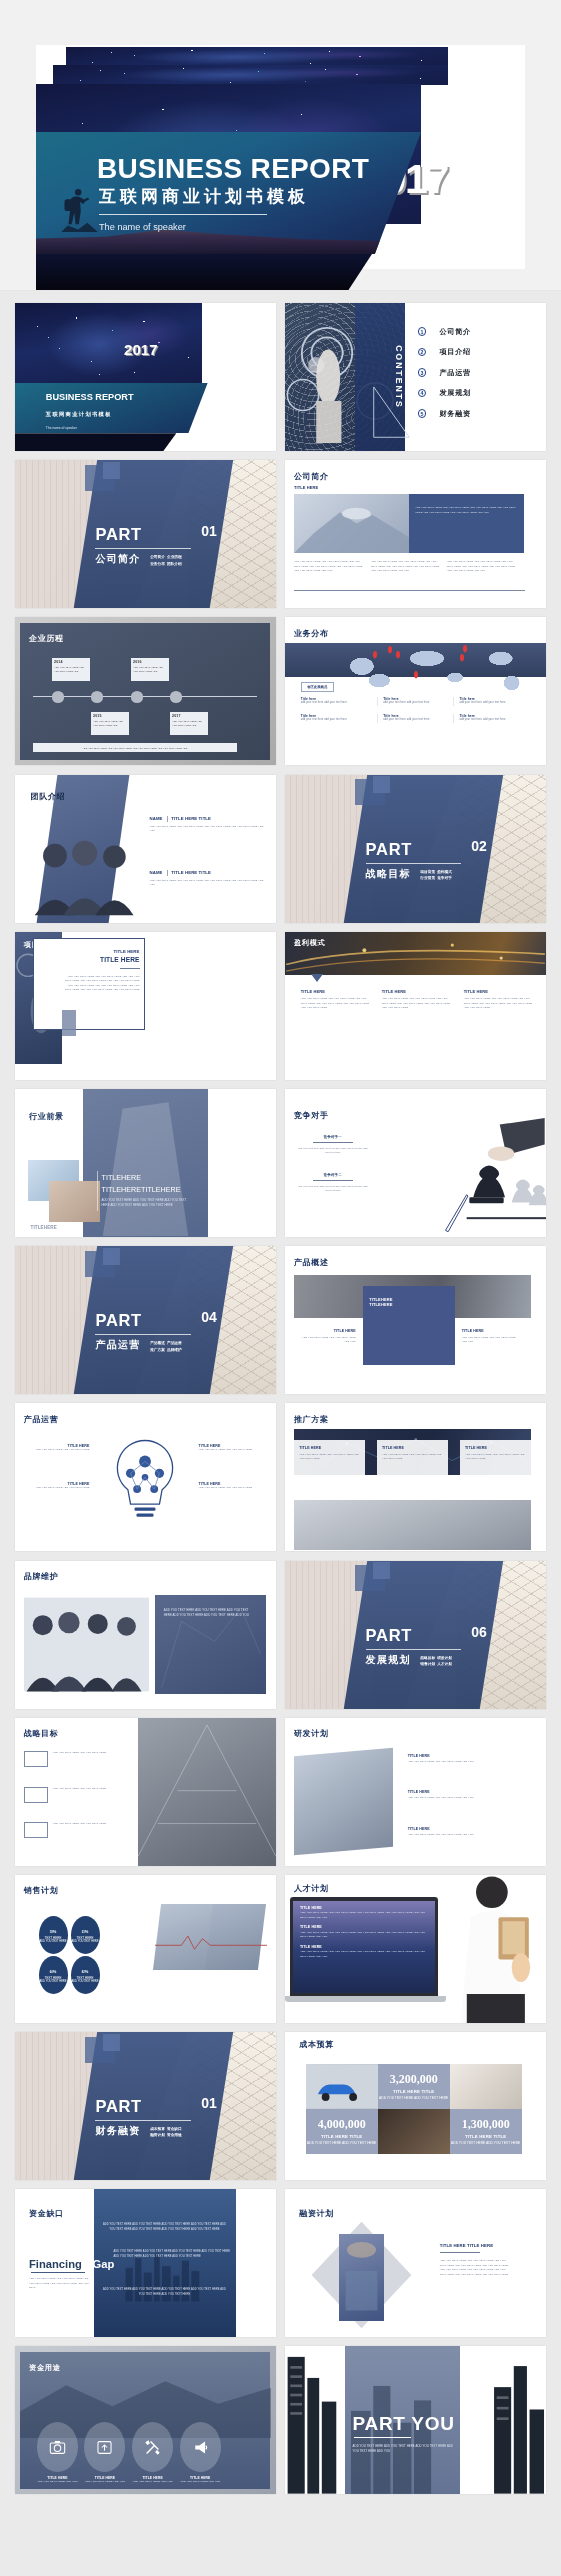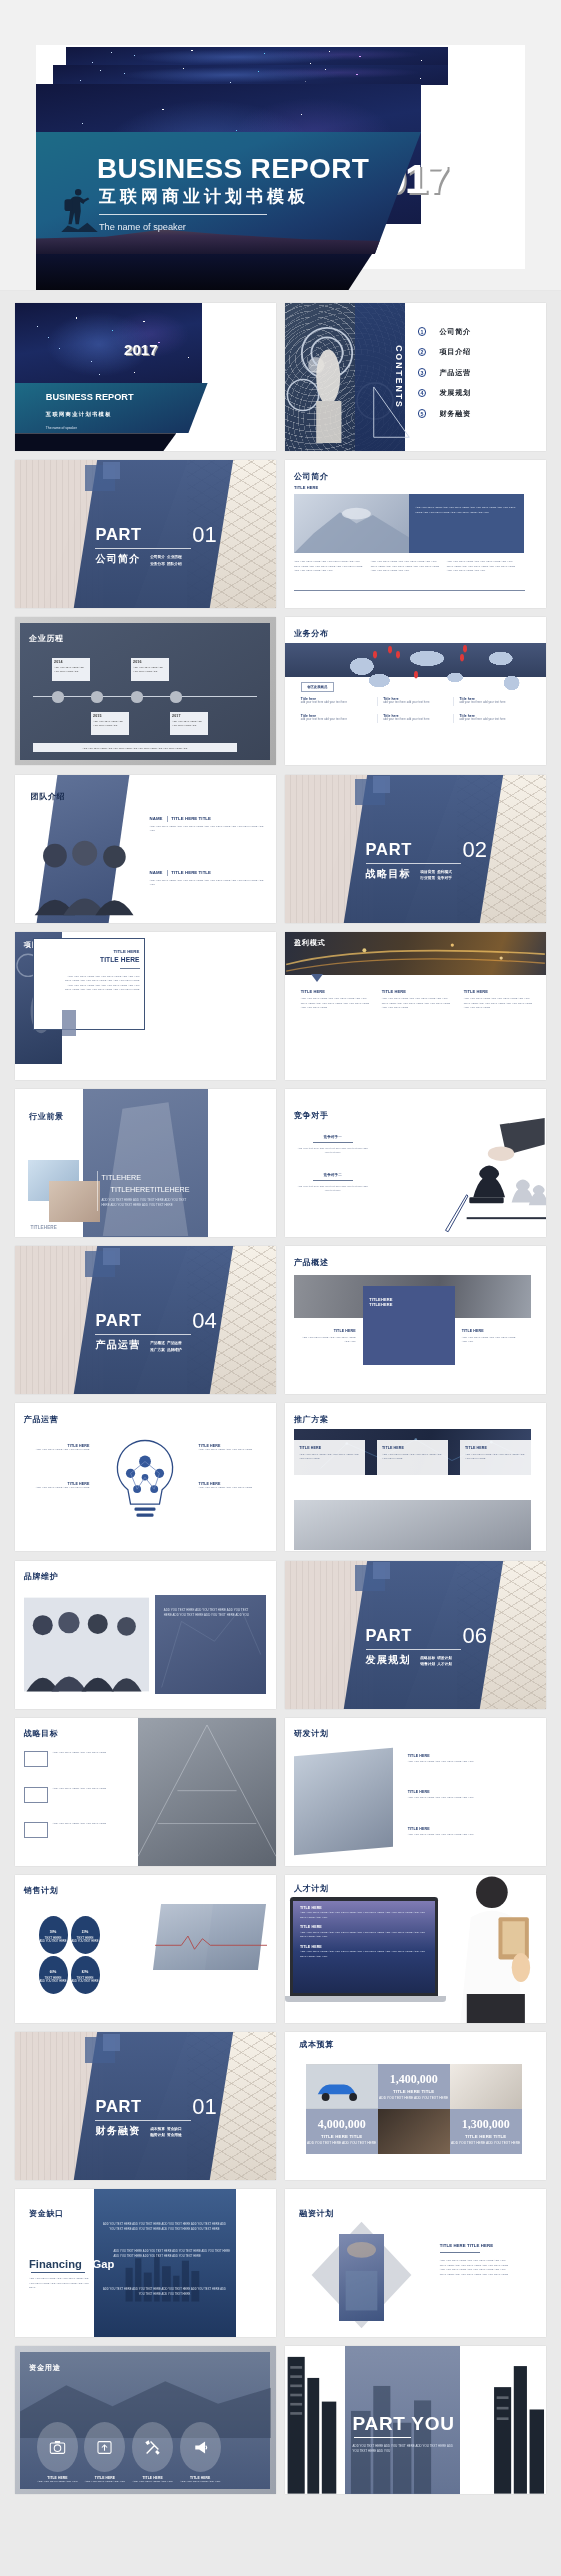--- a/index.html
+++ b/index.html
@@ -111,21 +111,21 @@
       linear-gradient(180deg,#f6f1e8,#ded6cb); }
   .part-panel {
     position:absolute; left:27%; top:-4%; width:52%; height:112%;
     background:linear-gradient(180deg, rgba(60,84,132,.92), rgba(44,64,104,.95));
     transform:skewX(-9deg);
   }
   .part-sq1 { position:absolute; left:27%; top:3%; width:30px; height:26px; background:rgba(70,96,146,.75); }
   .part-sq2 { position:absolute; left:34%; top:1%; width:17px; height:17px; background:rgba(92,118,166,.8); }
   .part-txt { position:absolute; left:31%; top:44%; width:50%; color:#fff; }
   .part-word { font-size:16.5px; font-weight:bold; letter-spacing:0.7px; display:inline-block; }
-  .part-num { font-size:22px; font-weight:normal; float:right; margin-right:9.2px; line-height:.9;margin-left:8px; }
+  .part-num { font-size:14px; font-weight:bold; float:right; margin-right:9.2px; line-height:.9;margin-left:8px; }
   .part-line { width:73%; height:0.7px; background:rgba(255,255,255,.75); margin:4px 0 3.3px; }
   .part-cn { font-size:10px; font-weight:bold; letter-spacing:1.3px; }
   .part-sub { font-size:3.7px; font-weight:bold; line-height:1.7; display:inline-block; vertical-align:top; margin-left:6.6px; margin-top:2px; }
 
   
   .cts-img {
     position:absolute; left:0; top:0; width:46%; height:100%;
     background:
       radial-gradient(circle at 26% 42%, rgba(255,255,255,.55) 0 6%, transparent 7%),
       repeating-radial-gradient(circle at 24% 38%, rgba(255,255,255,.30) 0 0.7px, transparent 0.7px 6px),
@@ -471,21 +471,21 @@
         <svg viewBox="0 0 190 224" style="position:absolute;inset:0;opacity:.18">
             <path d="M30 224 L60 30 L130 20 L160 224Z" fill="#fff"></path>
             <path d="M60 40 L130 32" stroke="#fff" stroke-width="1"></path>
           </svg>
       </div>
       <div style="position:absolute;left:13px;top:71px;width:51px;height:41px;background:linear-gradient(135deg,#cfe0ef,#9ab4cd)"></div>
       <div style="position:absolute;left:34px;top:92px;width:51px;height:41px;background:linear-gradient(135deg,#d6c4b4,#b39b8a)"></div>
       <div class="micro-h" style="position:absolute;left:16px;top:136px;font-size:4.6px;color:#8e9ab0">TITLEHERE</div>
       <div style="position:absolute;left:82px;top:82px;width:0.7px;height:40px;background:rgba(255,255,255,.55)"></div>
       <div style="position:absolute;left:87px;top:84px;color:#fff;font-size:7.2px;font-weight:300">TITLEHERE</div>
-      <div style="position:absolute;left:96px;top:96px;color:#fff;font-size:7.2px;font-weight:300">TITLEHERETITLEHERE</div>
+      <div style="position:absolute;left:87px;top:96px;color:#fff;font-size:7.2px;font-weight:300">TITLEHERETITLEHERE</div>
       <div class="micro w" style="position:absolute;left:87px;top:109px;width:92px;font-size:2.8px">ADD YOU TEXT HERE ADD YOU TEXT HERE ADD YOU TEXT HERE ADD YOU TEXT HERE ADD YOU TEXT HERE</div>
     </div>
 
     <div class="card">
       <div class="tt tt-cn" style="left:9.2px;top:21px;font-size:8px">竞争对手</div>
       <div style="position:absolute;left:12px;top:46px;width:72px">
         <div class="micro-h" style="font-size:3.6px;text-align:center">竞争对手一</div>
         <div style="width:40px;height:1px;background:#6b7b98;margin:2.6px auto 4px"></div>
         <div class="micro" style="text-align:center">Add your text here add your text here add your text here add your text here</div>
       </div>
@@ -784,21 +784,21 @@
       <div style="position:absolute;left:21px;top:32px;display:grid;grid-template-columns:72px 72px 72px;grid-template-rows:45px 45px">
         <div style="background:linear-gradient(135deg,#d8d2cc,#8e9aa8)">
           <svg viewBox="0 0 110 68" style="width:100%;height:100%">
               <rect width="110" height="68" fill="#cfd5dc"></rect>
               <path d="M18 46 q6-14 18-15 h22 q12 1 18 15z" fill="#2a6fd0"></path>
               <circle cx="30" cy="50" r="6" fill="#22242a"></circle>
               <circle cx="72" cy="50" r="6" fill="#22242a"></circle>
             </svg>
         </div>
         <div class="budget-cell">
-          <div class="budget-num">1,400,000</div>
+          <div class="budget-num">3,200,000</div>
           <div class="budget-t">TITLE HERE TITLE</div>
           <div class="budget-d">ADD YOU TEXT HERE ADD YOU TEXT HERE</div>
         </div>
         <div style="background:linear-gradient(135deg,#efeae4,#c6bfb6)"></div>
         <div class="budget-cell">
           <div class="budget-num">4,000,000</div>
           <div class="budget-t">TITLE HERE TITLE</div>
           <div class="budget-d">ADD YOU TEXT HERE ADD YOU TEXT HERE</div>
         </div>
         <div style="background:linear-gradient(135deg,#3a3029,#7a6450)"></div>

